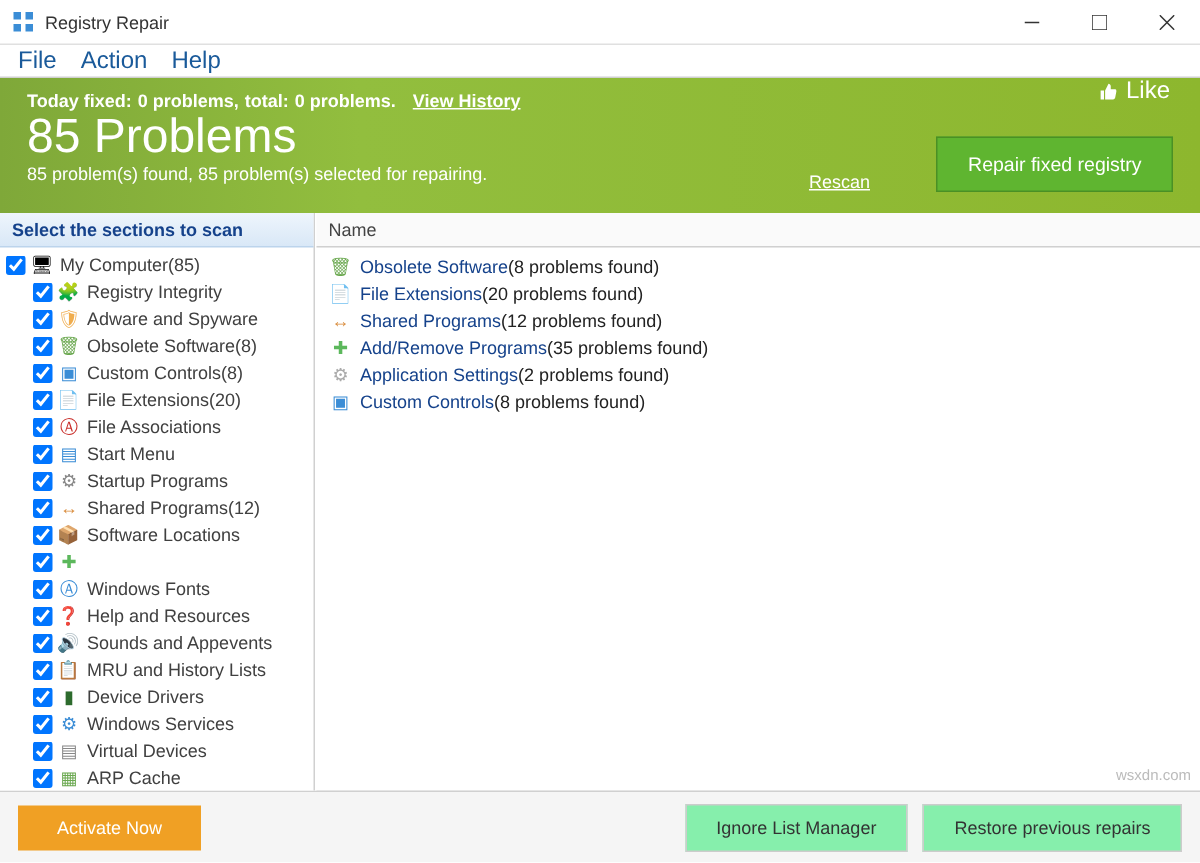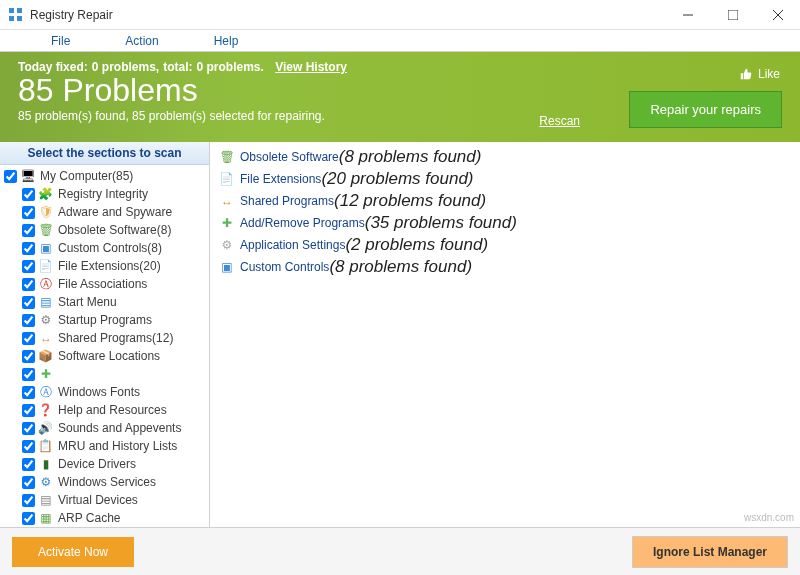--- a/index.html
+++ b/index.html
@@ -5,54 +5,54 @@
 * { margin: 0; padding: 0; box-sizing: border-box; font-family: 'Segoe UI', Tahoma, sans-serif; }
 body { width: 800px; height: 575px; background: #fff; overflow: hidden; font-size: 12px; }
 
 .titlebar { height: 30px; display: flex; align-items: center; padding: 0 0 0 8px; background: #fff; border-bottom: 1px solid #e0e0e0; }
 .titlebar .app-icon { width: 16px; height: 16px; margin-right: 6px; }
 .titlebar .title { font-size: 12px; color: #333; }
 .titlebar .controls { margin-left: auto; display: flex; }
 .titlebar .controls div { width: 45px; height: 30px; display: flex; align-items: center; justify-content: center; color: #666; cursor: pointer; }
 
 .menubar { height: 22px; display: flex; align-items: center; padding: 0 4px; border-bottom: 1px solid #d0d0d0; }
-.menubar span { padding: 2px 8px; color: #1a5a9a; cursor: pointer; font-size: 12px; margin-left: 39px; }
+.menubar span { padding: 2px 8px; color: #1a5a9a; cursor: pointer; font-size: 16px; }
 
 .banner { height: 90px; background: linear-gradient(to right, #7fa839, #92be3e 30%, #8db72e); color: #fff; padding: 8px 18px; position: relative; }
 .banner .topline { font-size: 12px; display: flex; align-items: center; gap: 4px; }
 .banner .topline .bold { font-weight: bold; }
 .banner .topline a { color: #fff; text-decoration: underline; font-weight: bold; cursor: pointer; }
 .banner .problems { font-size: 32px; font-weight: 300; margin-top: -2px; }
 .banner .subline { font-size: 12px; }
 .banner .rescan { position: absolute; right: 220px; bottom: 14px; font-size: 12px; text-decoration: underline; cursor: pointer; }
-.banner .like { position: absolute; right: 20px; top: 14px; display: flex; align-items: center; gap: 6px; cursor: pointer; font-size: 12px; }
+.banner .like { position: absolute; right: 20px; top: 0; display: flex; align-items: center; gap: 6px; cursor: pointer; font-size: 16px; }
 .banner .repair-btn { position: absolute; right: 18px; bottom: 14px; background: #5fb530; border: 1px solid #4a9025; padding: 10px 20px; color: #fff; cursor: pointer; font-size: 13px; }
 
 .main { display: flex; height: 385px; }
 .sidebar { width: 210px; border-right: 1px solid #d0d0d0; display: flex; flex-direction: column; background: #fff; }
-.sidebar-header { background: linear-gradient(#eef5fc, #d9e8f7); border-bottom: 1px solid #bcd4ec; padding: 4px 8px; font-weight: bold; color: #15428b; font-size: 12px; text-align: center; }
+.sidebar-header { background: linear-gradient(#eef5fc, #d9e8f7); border-bottom: 1px solid #bcd4ec; padding: 4px 8px; font-weight: bold; color: #15428b; font-size: 12px; }
 .tree { flex: 1; overflow-y: auto; padding: 2px 0; }
 .tree-root { display: flex; align-items: center; padding: 1px 4px; cursor: pointer; }
 .tree-item { display: flex; align-items: center; padding: 1px 4px 1px 22px; cursor: pointer; white-space: nowrap; }
 .chk { width: 13px; height: 13px; margin-right: 3px; flex-shrink: 0; }
 .tree .ico { width: 16px; height: 16px; margin-right: 4px; flex-shrink: 0; display: flex; align-items: center; justify-content: center; }
 .tree .label { font-size: 12px; color: #404040; }
 
 .content { flex: 1; display: flex; flex-direction: column; border-left: 1px solid #fff; }
 .content-header { padding: 4px 8px; border-bottom: 1px solid #d0d0d0; background: #fafafa; font-size: 12px; color: #444; }
 .list { flex: 1; overflow-y: auto; padding: 4px; }
 .list-item { display: flex; align-items: center; padding: 1px 4px; cursor: pointer; }
 .list-item .ico { width: 16px; height: 16px; margin-right: 5px; display: flex; align-items: center; justify-content: center; flex-shrink: 0; }
 .list-item .label { font-size: 12px; color: #15428b; }
-.list-item .count { font-size: 17px; color: #222; font-style: italic; }
+.list-item .count { font-size: 12px; color: #222; }
 
 .footer { height: 48px; border-top: 1px solid #d0d0d0; display: flex; align-items: center; padding: 0 12px; background: #f5f5f5; }
 .activate-btn { background: #f0a024; color: #fff; border: none; padding: 8px 26px; cursor: pointer; font-size: 12px; }
 .footer-right { margin-left: auto; display: flex; gap: 10px; }
-.footer-btn { background: #fdba74; border: 1px solid #ccc; padding: 8px 20px; cursor: pointer; font-size: 12px; color: #333; font-weight: bold; }
+.footer-btn { background: #86efac; border: 1px solid #ccc; padding: 8px 20px; cursor: pointer; font-size: 12px; color: #333; }
 
 .thumb { width: 12px; height: 16px; fill: #fff; }
 .watermark { position: absolute; right: 6px; bottom: 52px; font-size: 10px; color: #bbb; }
 
 
 .tree::-webkit-scrollbar { width: 16px; }
 .tree::-webkit-scrollbar-thumb { background: #c1c1c1; border: 3px solid #f0f0f0; }
 .tree::-webkit-scrollbar-track { background: #f0f0f0; }
 </style>
 </head>
@@ -102,21 +102,21 @@
   </div>
   <div class="problems">85 Problems</div>
   <div class="subline">85 problem(s) found, 85 problem(s) selected for repairing.</div>
   <span class="rescan">Rescan</span>
   <div class="like">
     <svg class="thumb" viewBox="0 0 16 16">
         <path d="M1 7h3v8H1zM5 7l3-6c1 0 2 1 2 2v3h4c1 0 1 1 1 2l-1 5c0 1-1 2-2 2H5z"></path>
       </svg>
     <span>Like</span>
   </div>
-  <button class="repair-btn">Repair your repairs</button>
+  <button class="repair-btn">Repair fixed registry</button>
 </div>
 
 <div class="main">
   <div class="sidebar">
     <div class="sidebar-header">Select the sections to scan</div>
     <div class="tree" id="tree">
         <div class="tree-root">
           <input type="checkbox" class="chk" checked="" style="">
           <span class="ico">🖥</span>
           <span class="label">My Computer(85)</span>
@@ -211,20 +211,21 @@
           <span class="label">Virtual Devices</span>
         </div>
         <div class="tree-item">
           <input type="checkbox" class="chk" checked="" style="">
           <span class="ico" style="color:#6aa84f;font-size:12px">▦</span>
           <span class="label">ARP Cache</span>
         </div>
       </div>
   </div>
   <div class="content">
+    <div class="content-header">Name</div>
     <div class="list" id="list">
         <div class="list-item">
           <span class="ico" style="color:#6aa84f;font-size:12px">🗑</span>
           <span class="label">Obsolete Software</span>
           <span class="count">(8 problems found)</span>
         </div>
         <div class="list-item">
           <span class="ico" style="color:#888;font-size:12px">📄</span>
           <span class="label">File Extensions</span>
           <span class="count">(20 problems found)</span>
@@ -250,16 +251,17 @@
           <span class="count">(8 problems found)</span>
         </div>
       </div>
   </div>
 </div>
 
 <div class="footer">
   <button class="activate-btn">Activate Now</button>
   <div class="footer-right">
     <button class="footer-btn">Ignore List Manager</button>
+    <button class="footer-btn">Restore previous repairs</button>
   </div>
 </div>
 
 <span class="watermark">wsxdn.com</span>
 
 </body></html>

